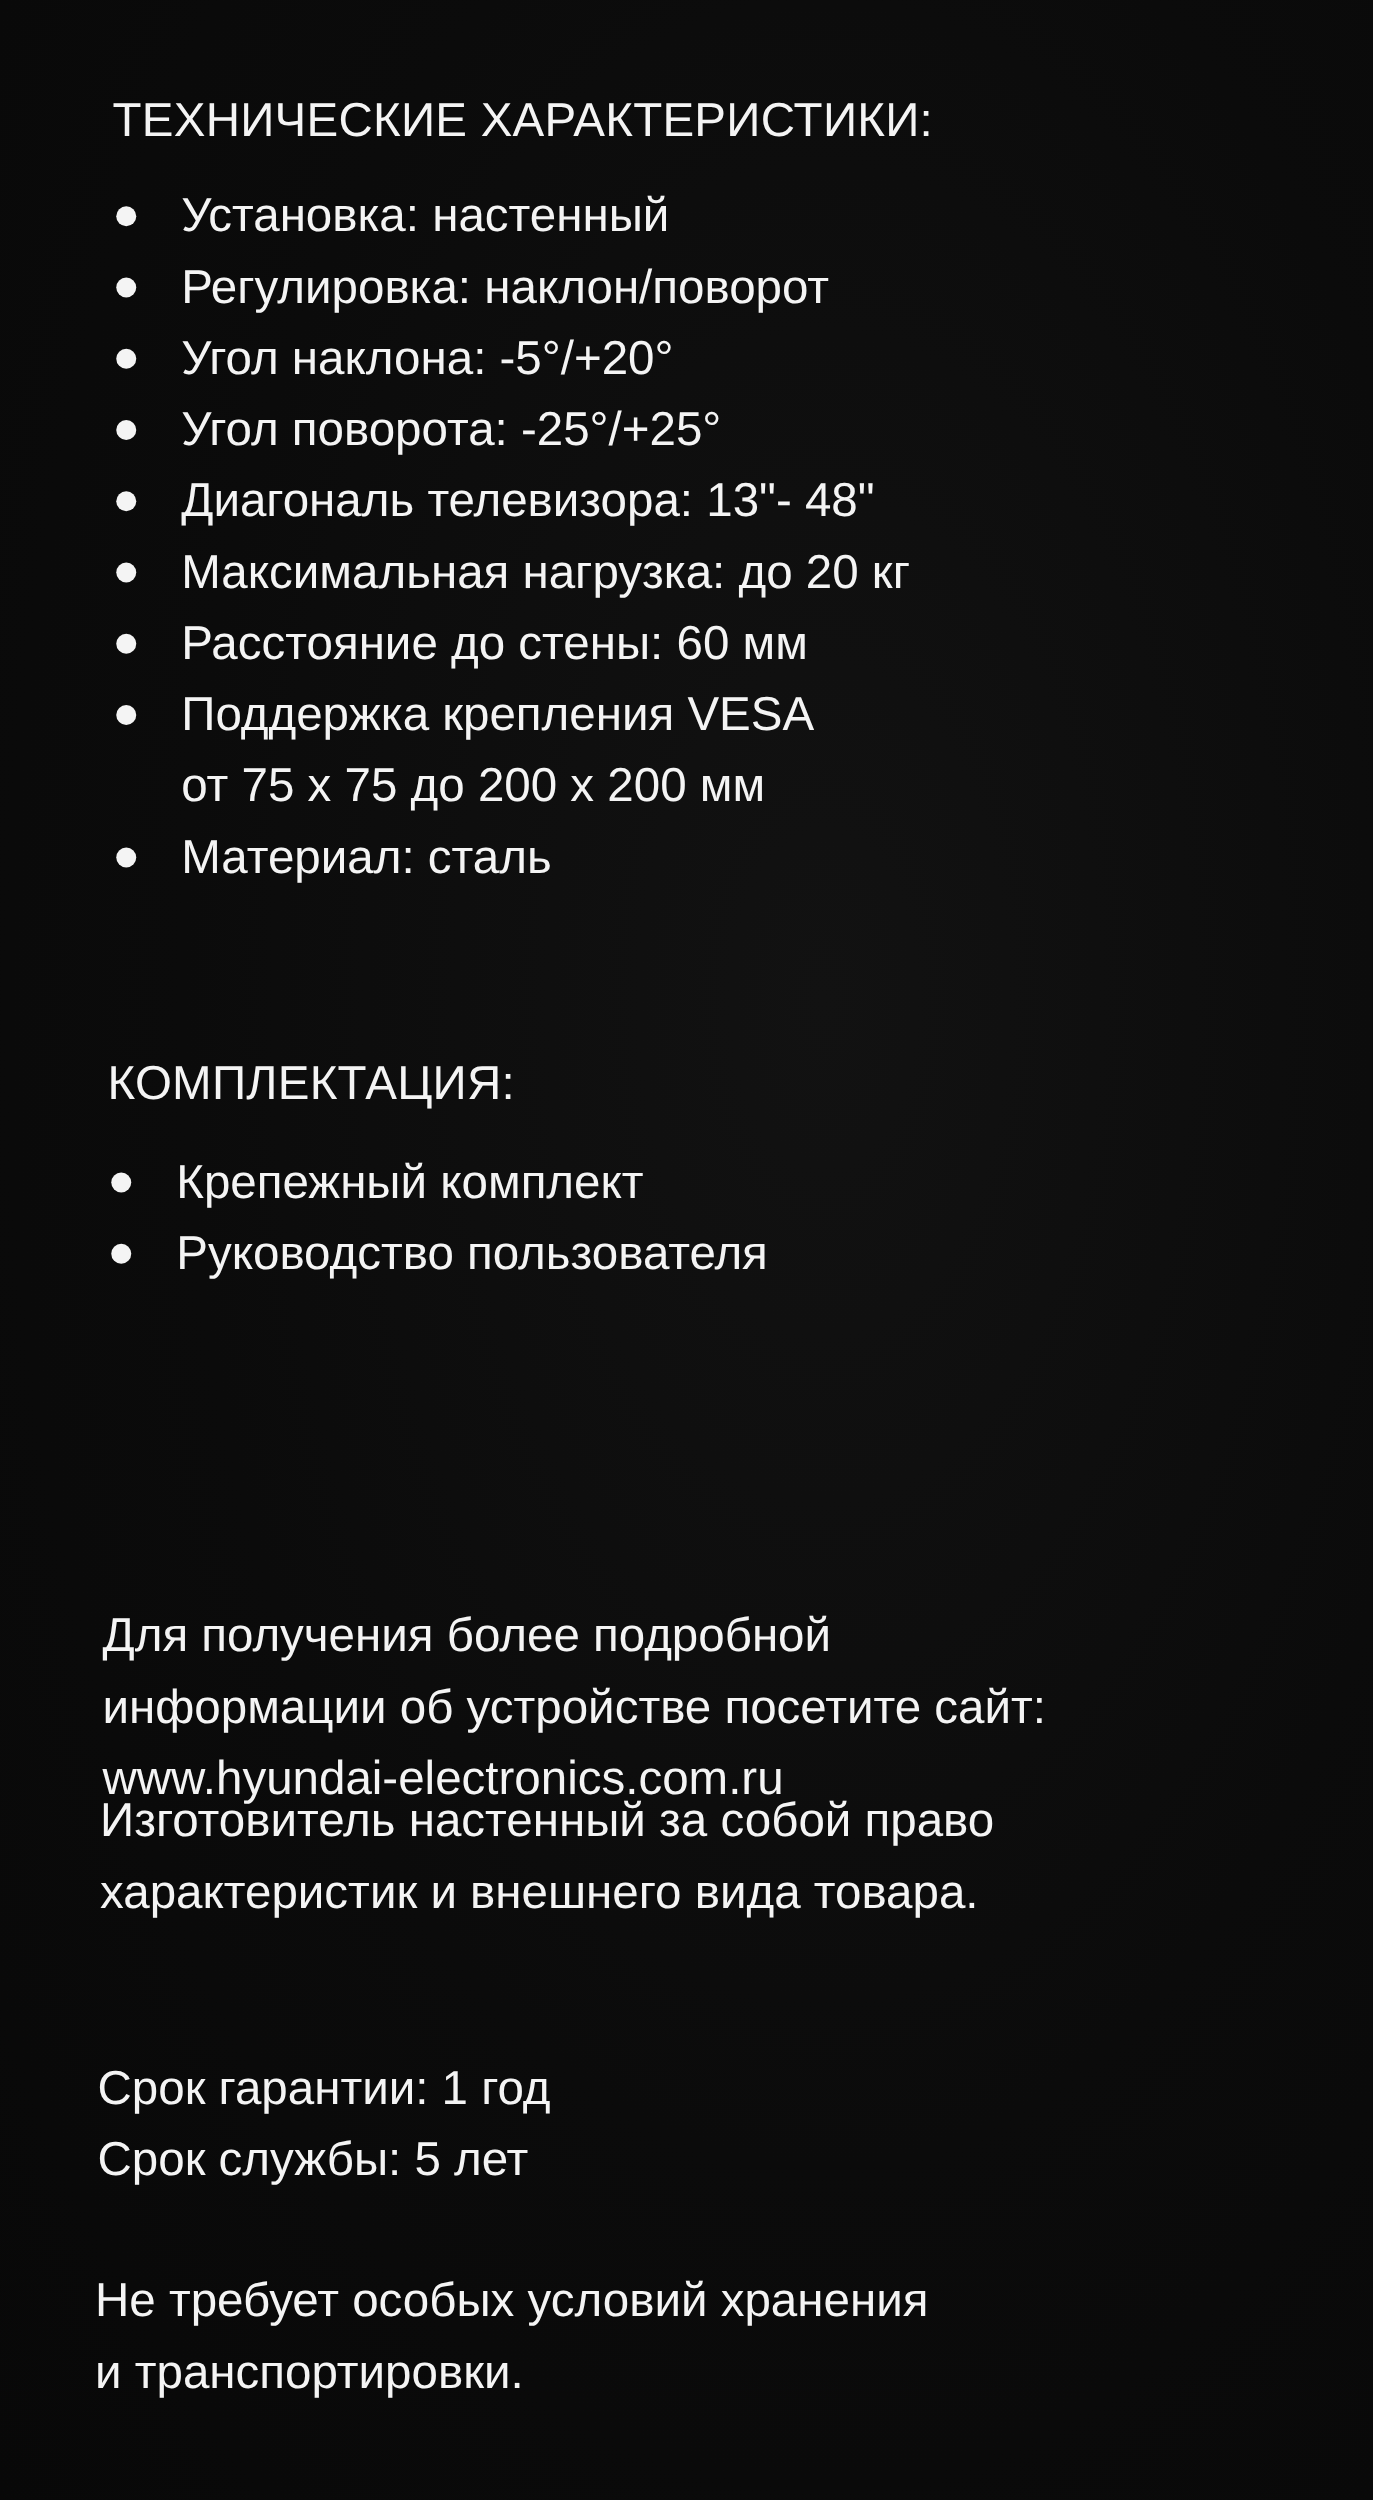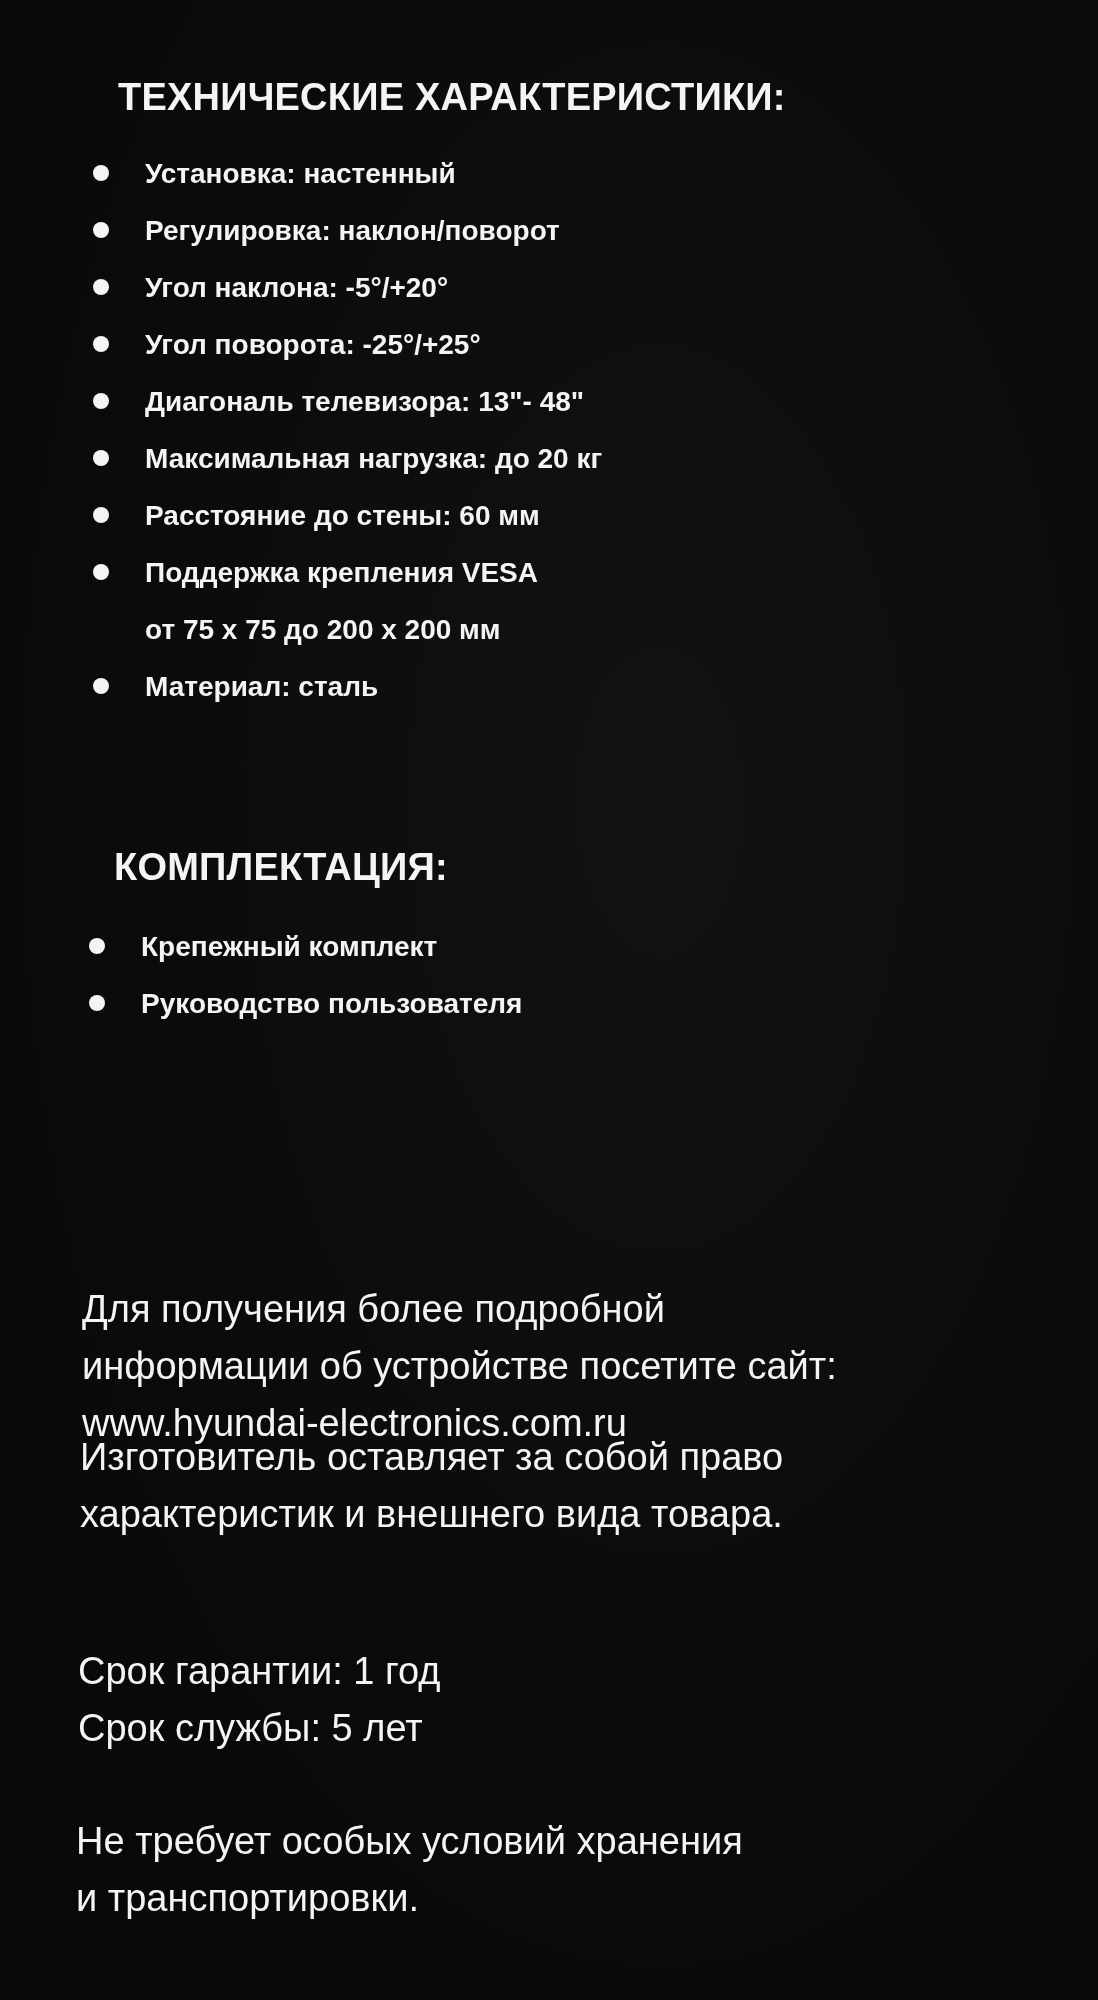--- a/index.html
+++ b/index.html
@@ -11,42 +11,40 @@
       width: 1098px;
       height: 2000px;
       position: relative;
       overflow: hidden;
       color: #f4f4f4;
       font-family: "Liberation Sans", "DejaVu Sans", sans-serif;
       background: radial-gradient(ellipse at 60% 40%, #121212 0%, #0b0b0b 55%, #080808 100%);
     }
     .heading {
       position: absolute;
-      font-weight: bold;
+      font-weight: normal;
       font-size: 38px;
       letter-spacing: 0.2px;
       white-space: nowrap;
       transform: scaleX(1.0);
       transform-origin: left center;
-      margin-left: 28px;
     }
     ul.spec-list {
       list-style: none;
       margin: 0;
       padding: 0;
       position: absolute;
     }
     ul.spec-list li {
       position: relative;
-      font-size: 28px;
+      font-size: 38px;
       line-height: 57px;
       height: auto;
       white-space: nowrap;
       padding-left: 52px;
-      font-weight: bold;
     }
     ul.spec-list li .bullet {
       position: absolute;
       left: 0;
       top: 20px;
       width: 16px;
       height: 16px;
       border-radius: 50%;
       background: #f4f4f4;
     }
@@ -123,21 +121,21 @@
   </ul>
 </section>
 
 <div class="para" style="left:82px; top:1281px;">
   <span class="line">Для получения более подробной</span>
   <span class="line">информации об устройстве посетите сайт:</span>
   <span class="line">www.hyundai-electronics.com.ru</span>
 </div>
 
 <div class="para" style="left:80px; top:1429px;">
-  <span class="line">Изготовитель оставляет за собой право</span>
+  <span class="line">Изготовитель настенный за собой право</span>
   <span class="line">характеристик и внешнего вида товара.</span>
 </div>
 
 <div class="para" style="left:78px; top:1643px;">
   <span class="line">Срок гарантии: 1 год</span>
   <span class="line">Срок службы: 5 лет</span>
 </div>
 
 <div class="para" style="left:76px; top:1813px;">
   <span class="line">Не требует особых условий хранения</span>

